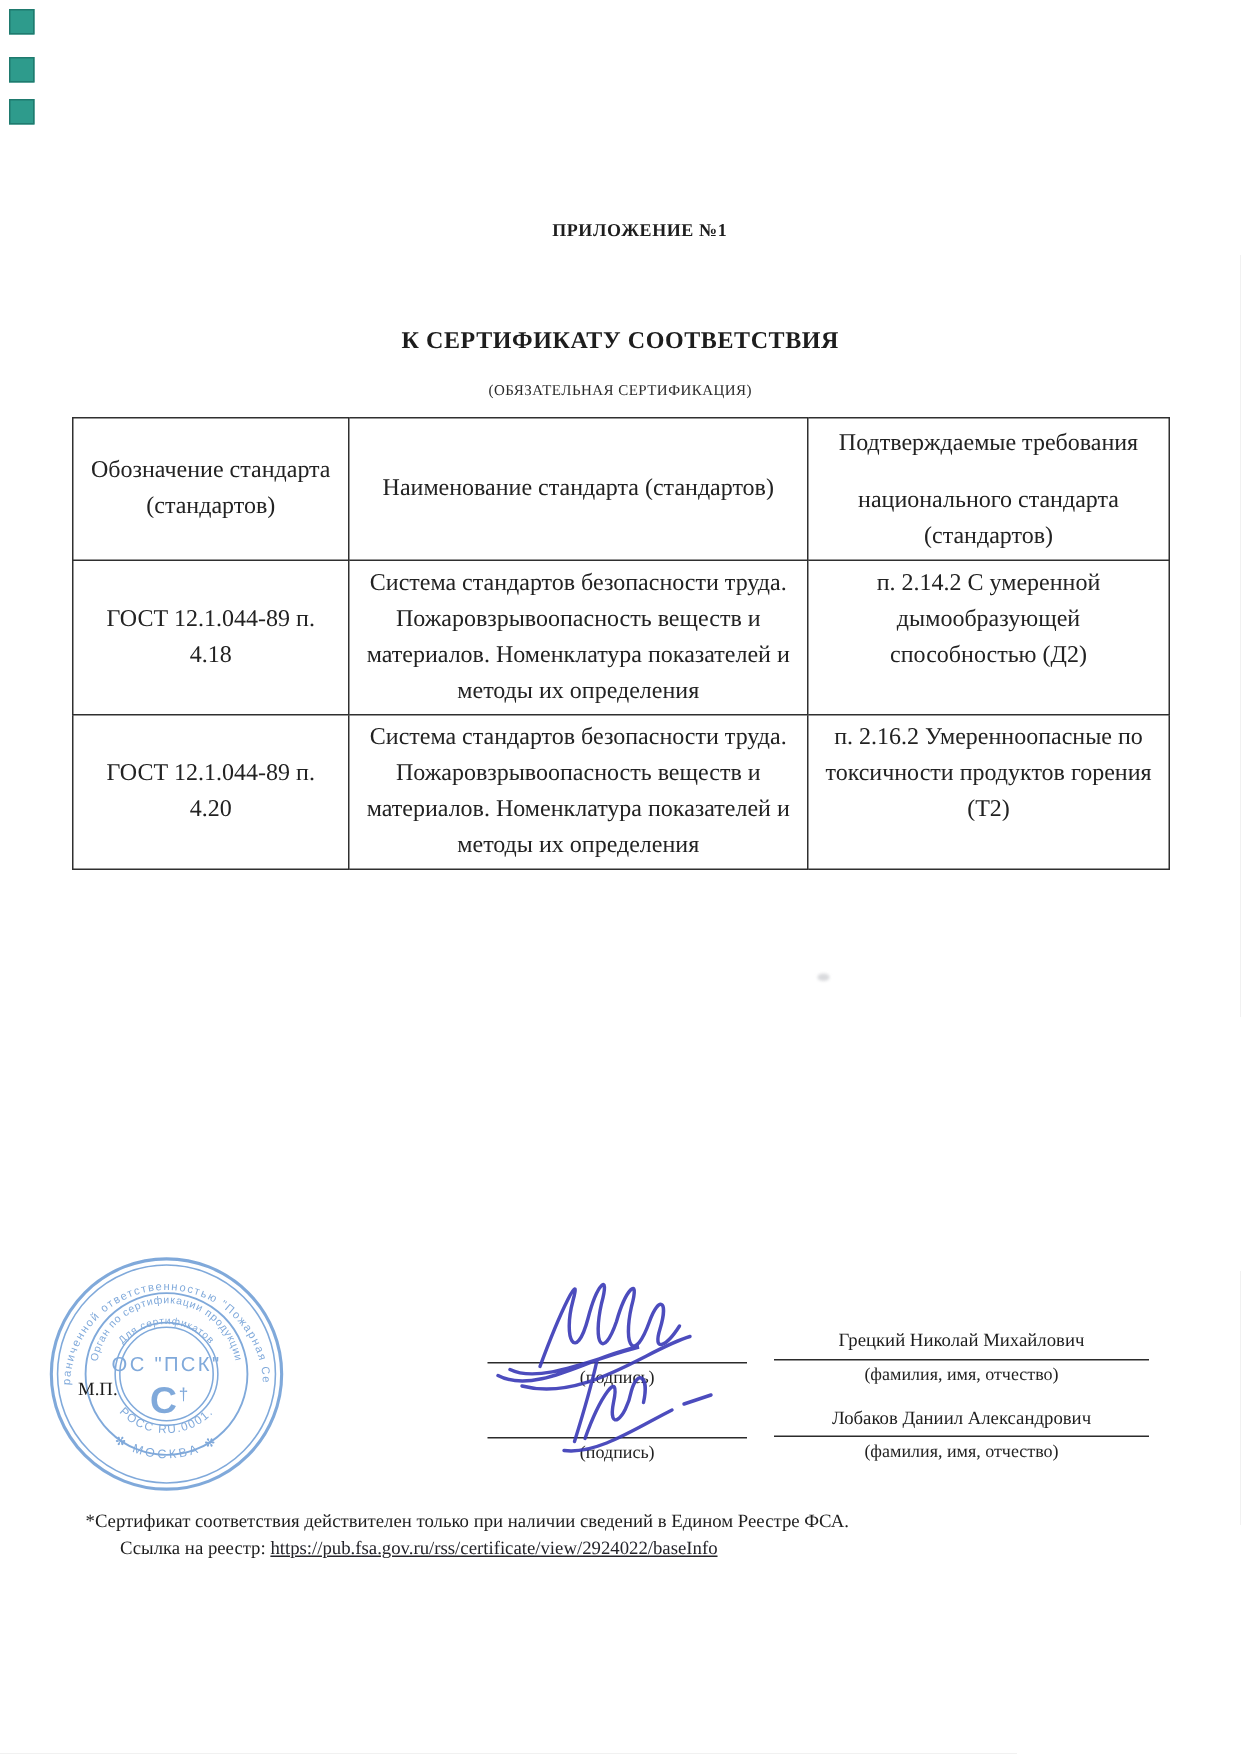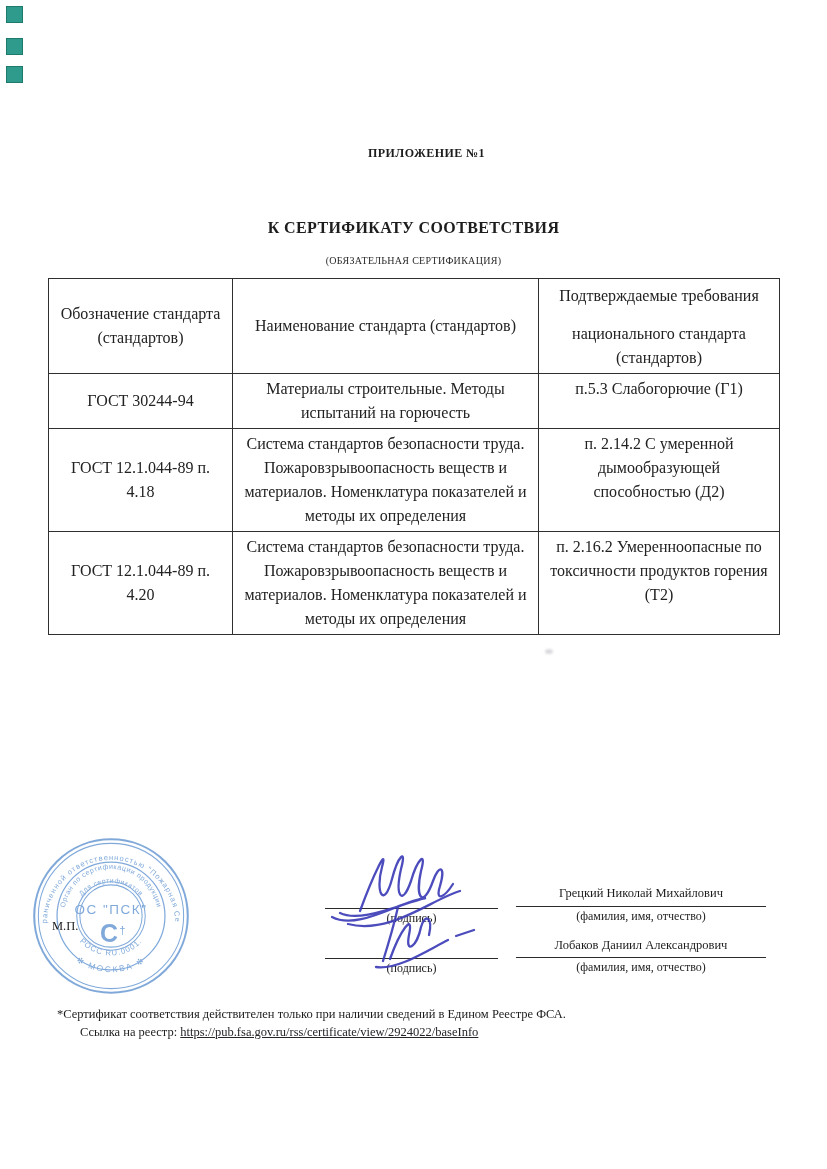--- a/index.html
+++ b/index.html
@@ -65,25 +65,20 @@
       <tr style="height:57px">
         <th>Обозначение стандарта (стандартов)</th>
         <th>Наименование стандарта (стандартов)</th>
         <th class="h-col3">
           <div class="l1">Подтверждаемые требования</div>
           <div class="l2">национального стандарта (стандартов)</div>
         </th>
       </tr>
     </thead>
     <tbody>
-      <tr style="height:48px">
-        <td class="c-designation">ГОСТ 30244-94</td>
-        <td class="c-name">Материалы строительные. Методы испытаний на горючесть</td>
-        <td class="c-req">п.5.3 Слабогорючие (Г1)</td>
-      </tr>
       <tr style="height:78px">
         <td class="c-designation">ГОСТ 12.1.044-89 п. 4.18</td>
         <td class="c-name">Система стандартов безопасности труда. Пожаровзрывоопасность веществ и материалов. Номенклатура показателей и методы их определения</td>
         <td class="c-req">п. 2.14.2 С умеренной дымообразующей способностью (Д2)</td>
       </tr>
       <tr style="height:78px">
         <td class="c-designation">ГОСТ 12.1.044-89 п. 4.20</td>
         <td class="c-name">Система стандартов безопасности труда. Пожаровзрывоопасность веществ и материалов. Номенклатура показателей и методы их определения</td>
         <td class="c-req">п. 2.16.2 Умеренноопасные по токсичности продуктов горения (Т2)</td>
       </tr>

